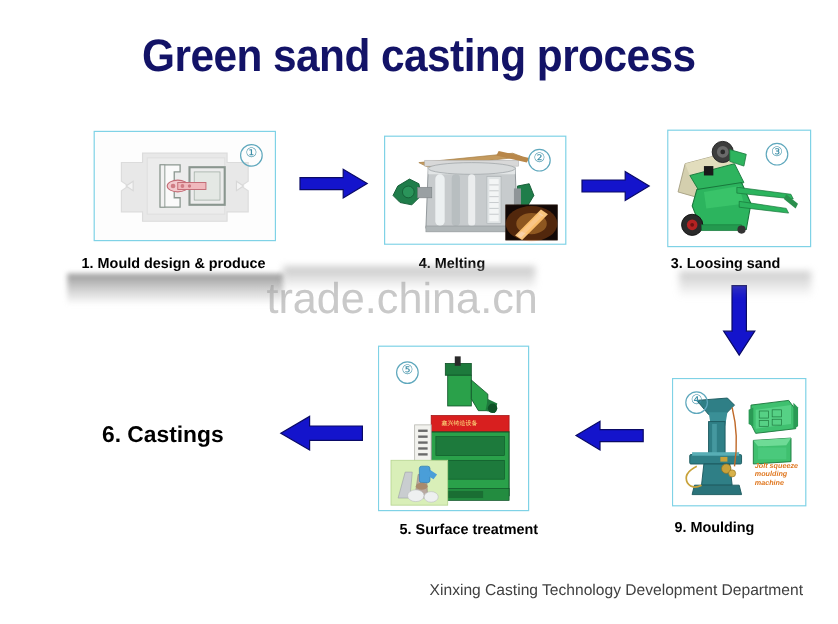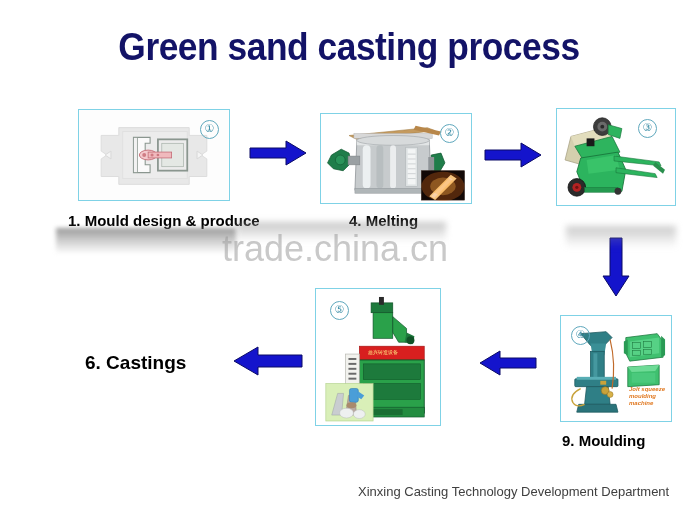--- a/index.html
+++ b/index.html
@@ -37,21 +37,21 @@
     width:17px;height:17px;border-radius:50%;
     border:1px solid #5fa8bd;
     color:#3f90a8;
     font-size:11px;line-height:15px;text-align:center;
     font-family:"Liberation Serif", serif;
   }
 
   
   .caption{
     position:absolute;
-    font-size:15px;font-weight:bold;color:#000000;
+    font-size:12px;font-weight:bold;color:#000000;
     white-space:nowrap;
     font-family:"Liberation Sans", sans-serif;
   }
   .caption.big{font-size:19px;}
 
   
   .arrow{position:absolute;}
   .arrow svg{display:block;}
 
   
@@ -206,20 +206,21 @@
       <path d="M100 54 L110 62 L108 66 L98 58 Z" fill="#2a8f4d"></path>
 
       <circle cx="20" cy="80" r="9" fill="#2a2a2a" stroke="#111" stroke-width="0.8"></circle>
       <circle cx="20" cy="80" r="4.5" fill="#b32222"></circle>
       <circle cx="20" cy="80" r="1.6" fill="#6e1212"></circle>
       <rect x="28" y="80" width="34" height="5" fill="#24994f" stroke="#18763b" stroke-width="0.5"></rect>
       <circle cx="62" cy="84" r="3.5" fill="#333"></circle>
     </svg>
     <div class="num-circle" style="right:18px;top:10px;">③</div>
   </div>
+  <div class="caption" style="left:559px;top:212px;">3. Loosing sand</div>
 
   <div class="panel" style="left:560px;top:315px;width:112px;height:107px;">
     <svg class="art" viewBox="0 0 112 107">
       <rect x="0" y="0" width="112" height="107" fill="#ffffff"></rect>
 
       <path d="M20 18 L46 16 L52 22 L44 30 L30 30 Z" fill="#2f7f86" stroke="#1d5a60" stroke-width="0.8"></path>
       <path d="M30 28 L46 28 L44 40 L32 40 Z" fill="#3a8f96"></path>
 
       <rect x="30" y="36" width="14" height="34" fill="#2f7f86" stroke="#1d5a60" stroke-width="0.8"></rect>
       <rect x="33" y="38" width="4" height="30" fill="#4fa3aa" opacity="0.7"></rect>
@@ -293,20 +294,21 @@
       <path d="M30 128 L33 108 L40 108 L41 128 Z" fill="#b9a9a0" stroke="#8e7f76" stroke-width="0.5"></path>
       <ellipse cx="31" cy="126" rx="7" ry="5" fill="#eef0f0" stroke="#b9bdbe" stroke-width="0.5"></ellipse>
       <ellipse cx="44" cy="127" rx="6" ry="4.5" fill="#eef0f0" stroke="#b9bdbe" stroke-width="0.5"></ellipse>
       <rect x="34" y="101" width="9" height="14" rx="2" fill="#4a9ed8" stroke="#2f7cb0" stroke-width="0.6"></rect>
       <path d="M43 104 L49 108 L46 112 L41 109 Z" fill="#4a9ed8"></path>
       <ellipse cx="36" cy="118" rx="5" ry="3" fill="#a98a6d"></ellipse>
     </svg>
     <div class="red-banner-text" style="left:52px;top:60px;">鑫兴铸造设备</div>
     <div class="num-circle" style="left:14px;top:12px;">⑤</div>
   </div>
+  <div class="caption" style="left:333px;top:434px;">5. Surface treatment</div>
 
   <div class="caption big" style="left:85px;top:352px;">6. Castings</div>
 
   <div class="arrow" style="left:248px;top:138px;">
     <svg width="60" height="30" viewBox="0 0 60 30">
       <path d="M2 10 L38 10 L38 3 L58 15 L38 27 L38 20 L2 20 Z" fill="#1414cc" stroke="#0a0a66" stroke-width="1"></path>
     </svg>
   </div>
 
   <div class="arrow" style="left:483px;top:140px;">

